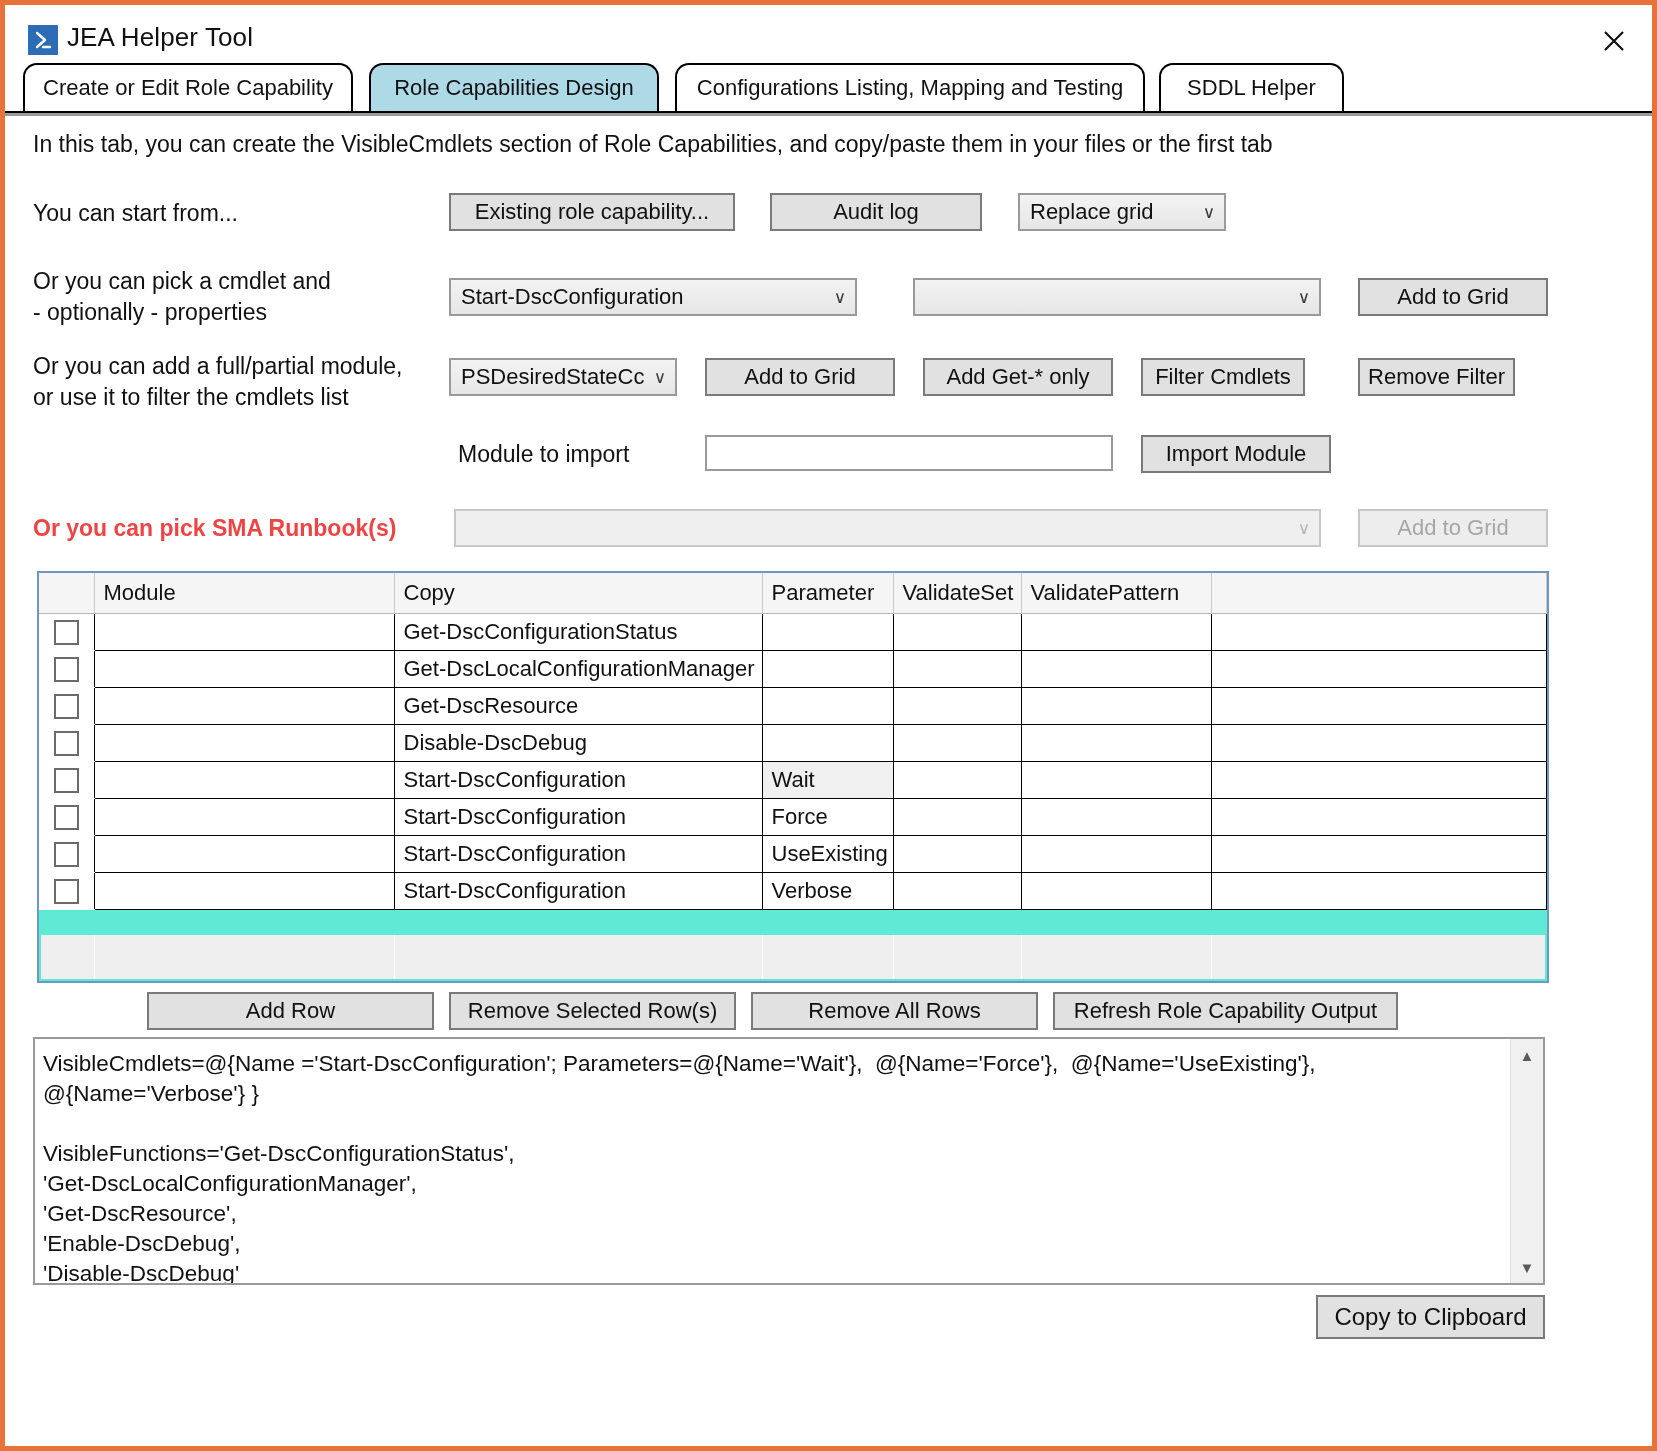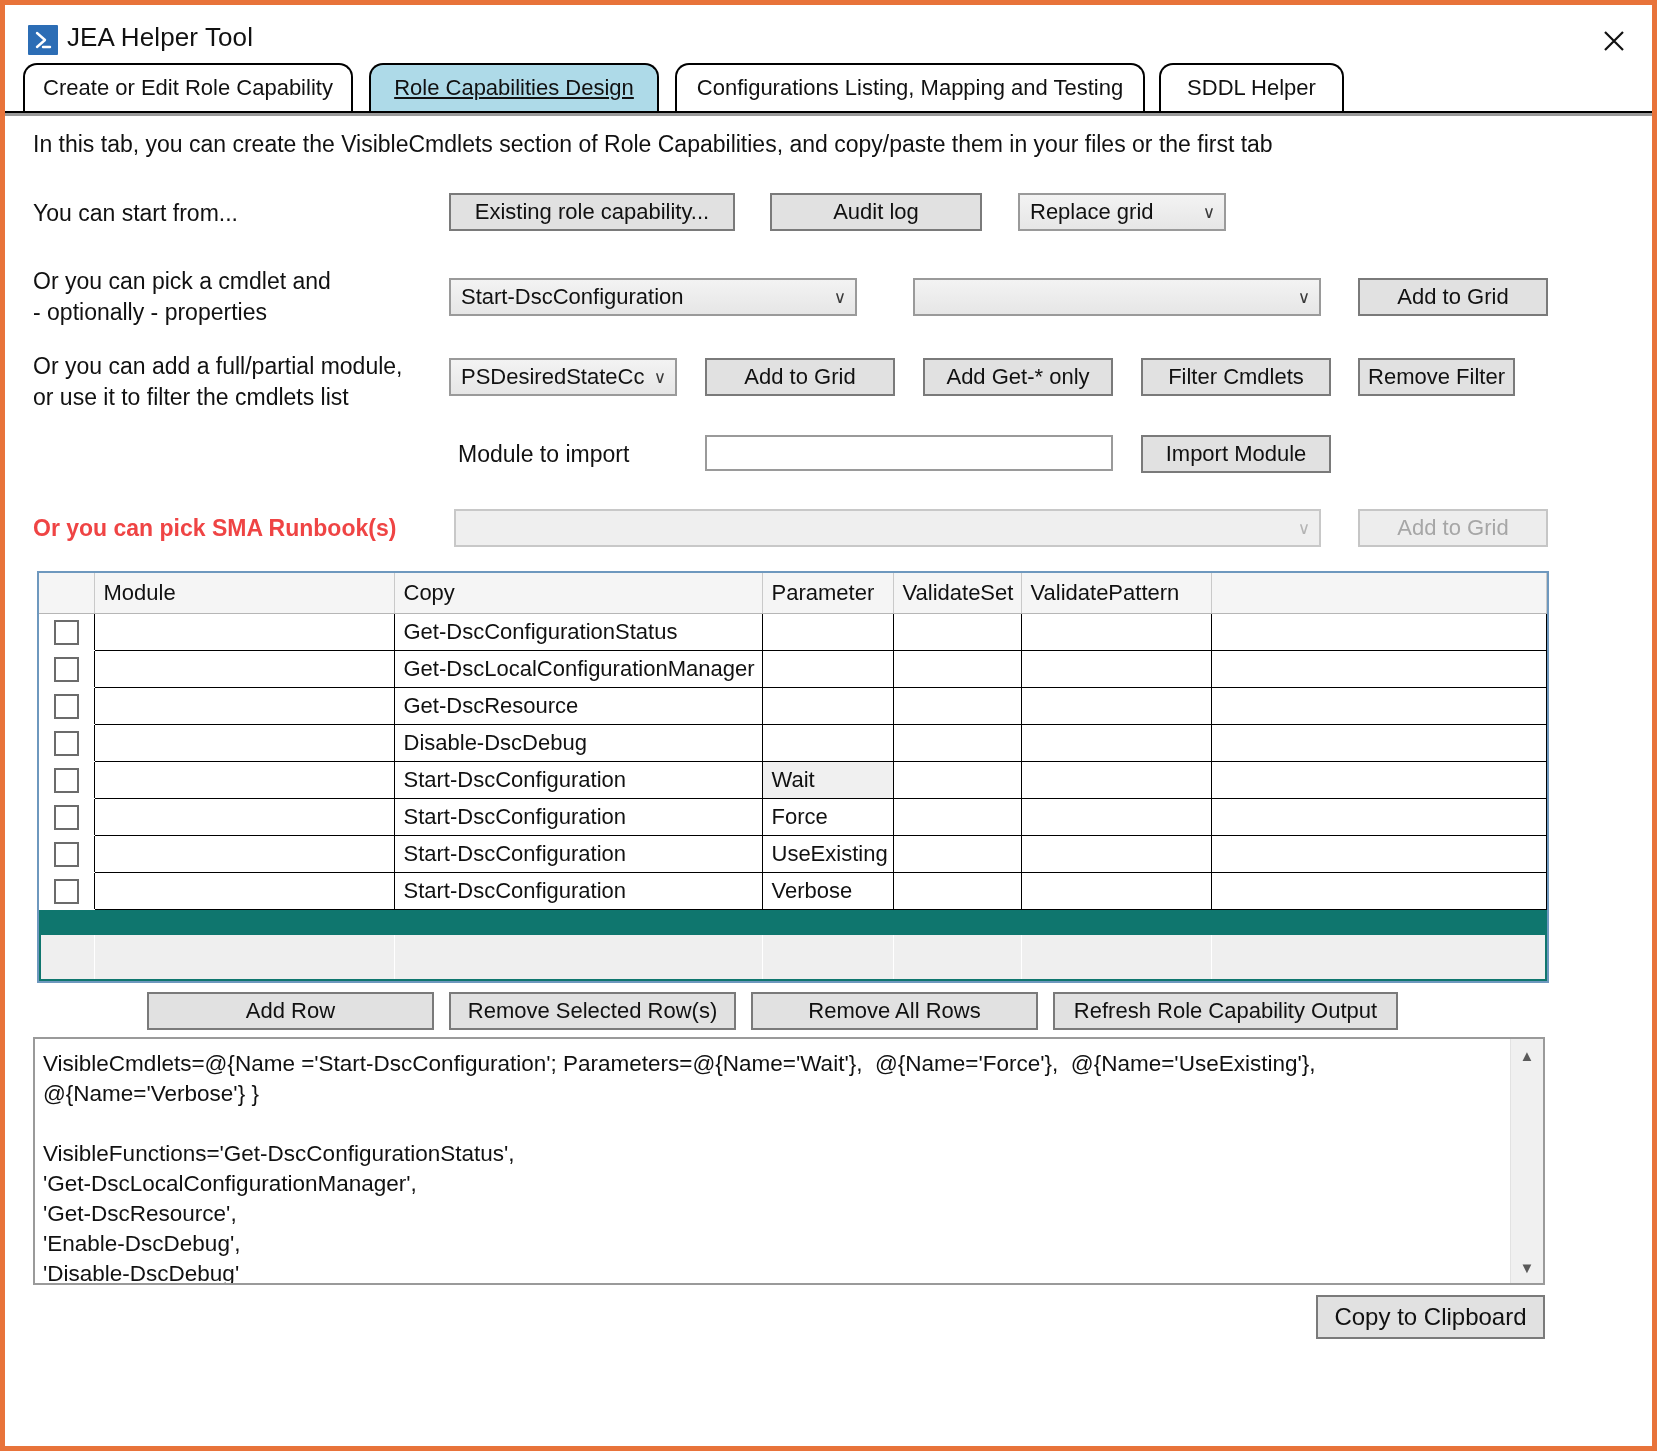--- a/index.html
+++ b/index.html
@@ -82,21 +82,20 @@
     justify-content: center;
     padding: 4px 18px;
     font-size: 22px;
     color: #111111;
     white-space: nowrap;
     cursor: pointer;
   }
   .tab.selected {
     background: #AEDAE8;
     z-index: 5;
-    text-decoration: underline;
   }
   .tabline {
     position: absolute;
     left: 0; top: 106px;
     width: 1647px;
     height: 2px;
     background: #000000;
   }
   .contentline {
     position: absolute;
@@ -183,21 +182,21 @@
     color: #111111;
     padding: 0 8px;
     outline: none;
   }
 
   
   .gridwrap {
     position: absolute;
     box-sizing: border-box;
     border: 2px solid #6E98BE;
-    background: #0f766e;
+    background: #5eead4;
     overflow: hidden;
   }
   table.grid {
     border-collapse: collapse;
     table-layout: fixed;
     width: 100%;
     font-size: 22px;
     color: #111111;
   }
   table.grid th {
@@ -369,21 +368,21 @@
   <div class="btn" style="left:1353px; top:273px; width:190px; height:38px;">Add to Grid</div>
 
   <div class="lbl" style="left:28px; top:346px;">Or you can add a full/partial module,</div>
   <div class="lbl" style="left:28px; top:377px;">or use it to filter the cmdlets list</div>
   <div class="combo" style="left:444px; top:353px; width:228px; height:38px;">
     <span class="cv">PSDesiredStateCc</span>
     <span class="carrow">∨</span>
   </div>
   <div class="btn" style="left:700px; top:353px; width:190px; height:38px;">Add to Grid</div>
   <div class="btn" style="left:918px; top:353px; width:190px; height:38px;">Add Get-* only</div>
-  <div class="btn" style="left:1136px; top:353px; width:190px; height:38px;">Filter Cmdlets</div>
+  <div class="btn" style="left:1136px; top:353px; width:164px; height:38px;">Filter Cmdlets</div>
   <div class="btn" style="left:1353px; top:353px; width:157px; height:38px;">Remove Filter</div>
 
   <div class="lbl" style="left:453px; top:434px;">Module to import</div>
   <input class="tinput" style="left: 700px; top: 430px; width: 408px; height: 36px;" value="">
   <div class="btn" style="left:1136px; top:430px; width:190px; height:38px;">Import Module</div>
 
   <div class="lbl dim" style="left:28px; top:508px;">Or you can pick SMA Runbook(s)</div>
   <div class="combo disabled" style="left:449px; top:504px; width:867px; height:38px;">
     <span class="cv"></span>
     <span class="carrow">∨</span>

